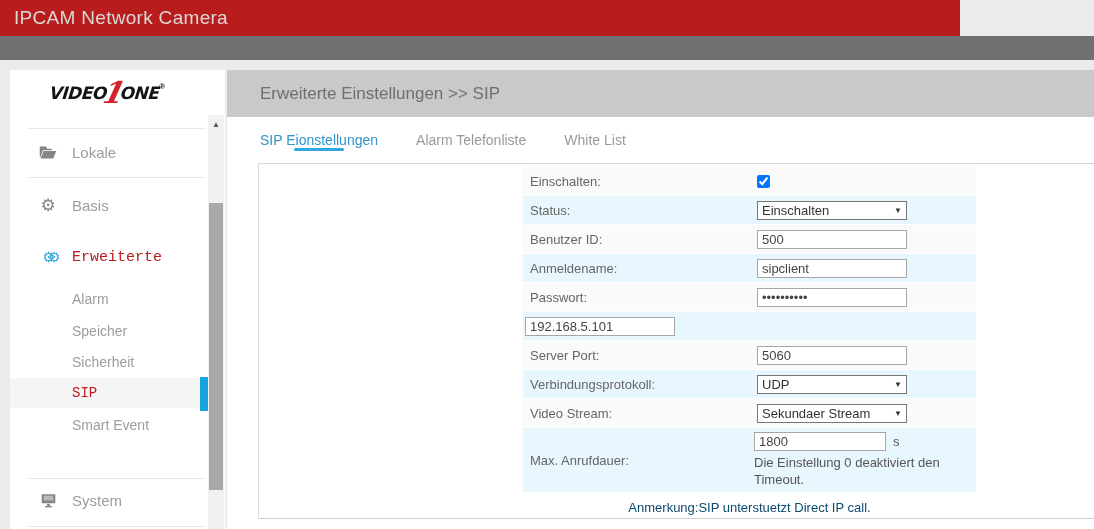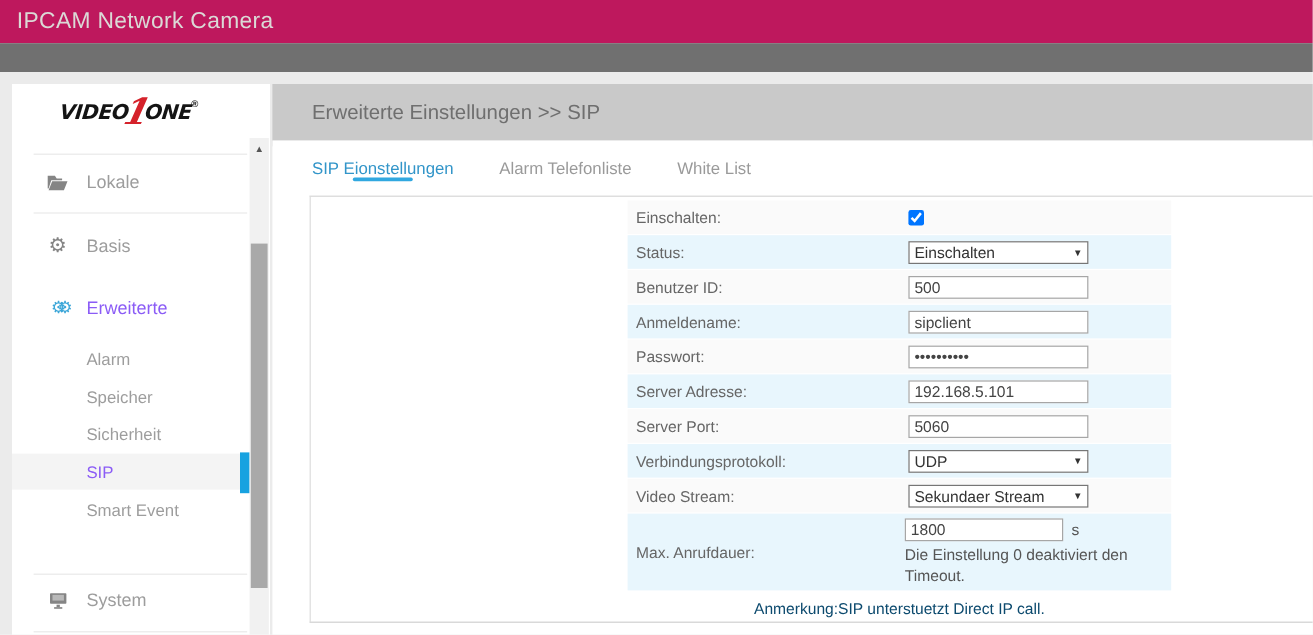--- a/index.html
+++ b/index.html
@@ -1,35 +1,35 @@
 <!DOCTYPE html>
 <html><head>
 <meta charset="utf-8">
 <style>
   * { margin:0; padding:0; box-sizing:border-box; }
   html,body { width:1094px; height:529px; overflow:hidden; }
   body { background:#ebebeb; font-family:"Liberation Sans", sans-serif; position:relative; }
 
   
-  .topbar { position:absolute; left:0; top:0; width:1094px; height:36px; background:#be185d; }
+  .topbar { position:absolute; left:0; top:0; width:960px; height:36px; background:#b91c1c; }
   .topbar-title { position:absolute; left:14px; top:0; line-height:36px; font-size:19px; color:#dbd9d6; letter-spacing:.3px; }
   .subbar { position:absolute; left:0; top:36px; width:1094px; height:24px; background:#707070; }
 
   
   .sidebar { position:absolute; left:10px; top:70px; width:215px; height:459px; background:#ffffff; }
   .logo { position:absolute; left:40px; top:12px; font-style:italic; font-weight:bold; color:#141414; font-size:17px; letter-spacing:-.5px; white-space:nowrap; }
   .logo .l1, .logo .l2 { display:inline-block; transform:skewX(-6deg); font-family:"DejaVu Sans", sans-serif; }
   .logo .one { display:inline-block; color:#d5222b; font-size:30px; line-height:18px; vertical-align:-4px; margin:0 -4px 0 -3px; transform:skewX(-14deg); font-family:"DejaVu Serif", serif; font-weight:bold; }
   .logo .reg { font-size:8px; vertical-align:10px; font-style:normal; }
   .sdiv { position:absolute; left:18px; width:178px; height:0; border-top:1px solid #e9e9e9; }
   .nav-item { position:absolute; left:0; width:198px; height:20px; cursor:pointer; }
   .nav-item .lbl { position:absolute; left:62px; top:0; height:20px; display:flex; align-items:center; font-size:15px; color:#9d9d9d; white-space:nowrap; }
   .nav-item.sub .lbl { font-size:14px; }
   .nav-item .ic { position:absolute; left:26px; top:1px; width:24px; height:18px; display:flex; align-items:center; justify-content:center; color:#858585; }
-  .nav-item.active .lbl { color:#8b5cf6; }
+  .nav-item.active .lbl { color:#b91c1c;font-family:Liberation Mono, monospace; }
   .nav-item.active .ic { color:#3ba6d8; }
   .hl-block { position:absolute; left:0; background:#f4f4f4; }
   .sip-bar { position:absolute; left:190px; top:307px; width:8px; height:34px; background:#18a2e0; }
   .gear-glyph { font-size:17px; line-height:18px; font-family:"DejaVu Sans", sans-serif; }
   .gears-glyph { font-size:14px; line-height:18px; font-family:"DejaVu Sans", sans-serif; letter-spacing:-7px; }
 
   
   .sb-track { position:absolute; left:198px; top:45px; width:16px; height:414px; background:#f1f1f1; }
   .sb-up { position:absolute; left:0; top:0; width:16px; height:18px; display:flex; align-items:center; justify-content:center; font-size:8px; color:#555; cursor:pointer; }
   .sb-thumb { position:absolute; left:1px; top:88px; width:14px; height:287px; background:#a9a9a9; cursor:grab; }
@@ -191,21 +191,20 @@
     </div>
 
     <div class="frow g">
       <div class="lab">Passwort:</div>
       <div class="val">
         <input type="text" class="txt" value="••••••••••" style="">
       </div>
     </div>
 
     <div class="frow b">
-      <div class="lab">Server Adresse:</div>
       <div class="val">
         <input type="text" class="txt" value="192.168.5.101" style="">
       </div>
     </div>
 
     <div class="frow g">
       <div class="lab">Server Port:</div>
       <div class="val">
         <input type="text" class="txt" value="5060" style="">
       </div>

